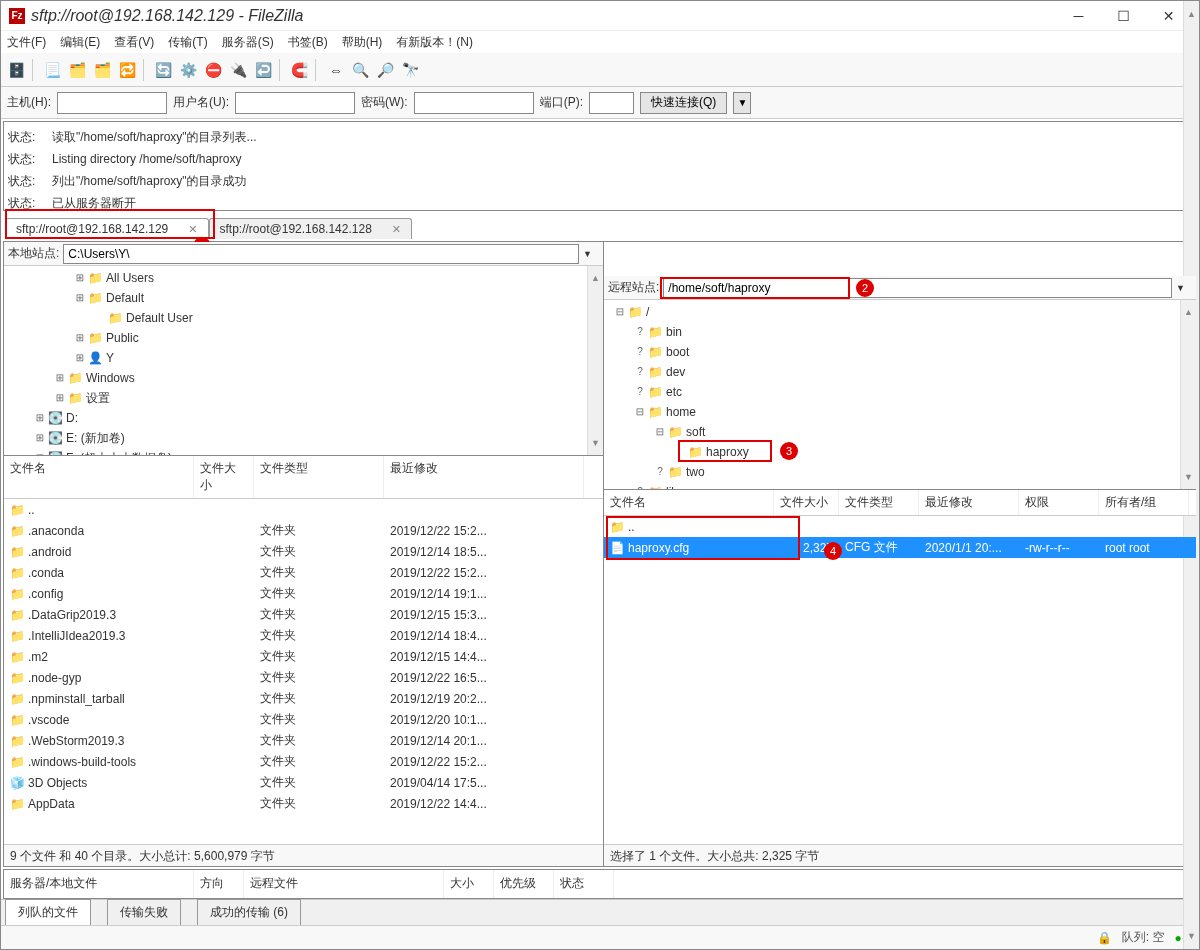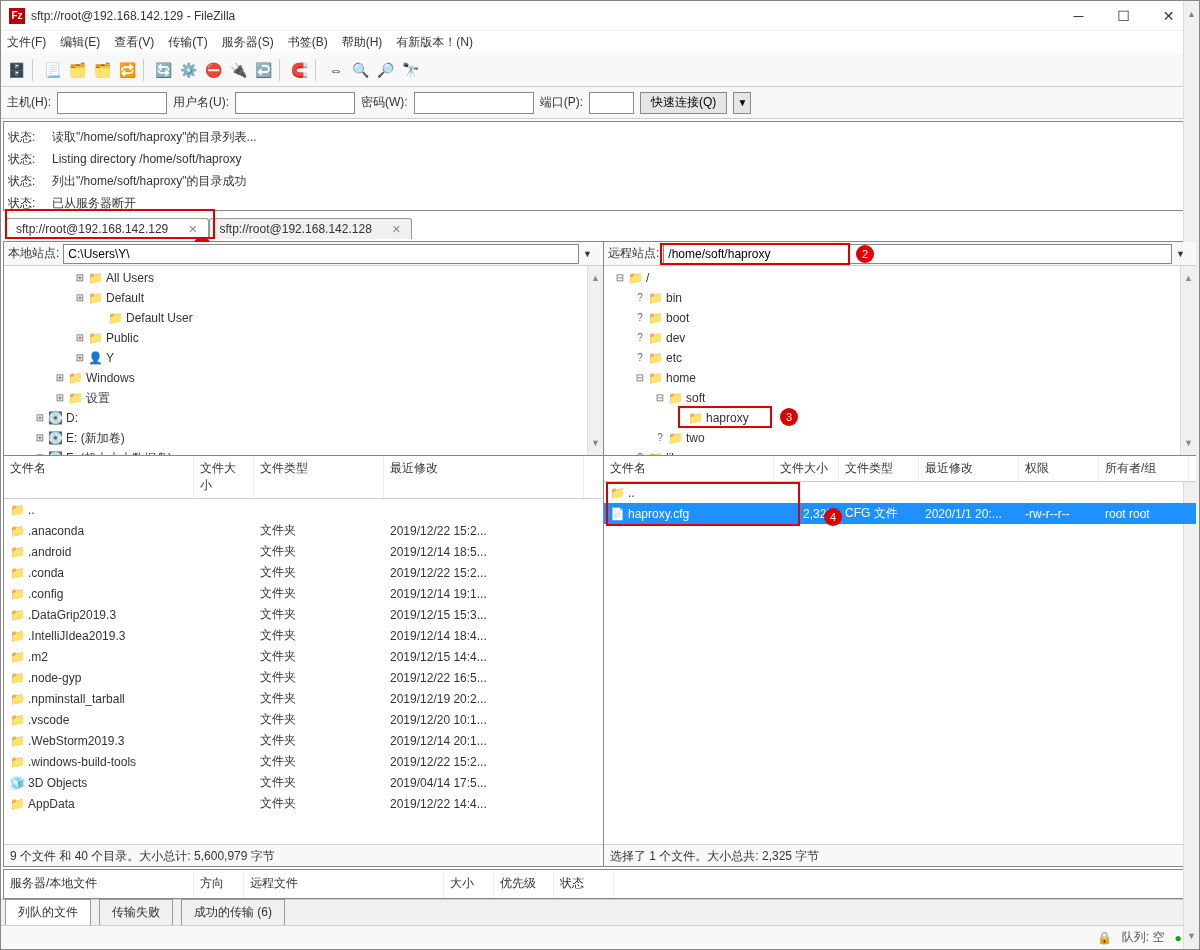--- a/index.html
+++ b/index.html
@@ -1,20 +1,20 @@
 <!DOCTYPE html>
 <html><head>
 <meta charset="utf-8">
 <style>
   * { box-sizing: border-box; margin: 0; padding: 0; }
   body { font-family: "Microsoft YaHei", Tahoma, sans-serif; font-size: 12px; background: #fff; color: #333; overflow: hidden; }
   .window { width: 1200px; height: 950px; display: flex; flex-direction: column; border: 1px solid #888; background: #fff; position: relative; }
   .titlebar { height: 30px; display: flex; align-items: center; padding: 0 8px; background: #fff; border-bottom: 1px solid #eee; }
   .titlebar .ico { width: 16px; height: 16px; background: #b00; color: #fff; font-size: 10px; display: flex; align-items: center; justify-content: center; margin-right: 6px; font-weight: bold; }
-  .titlebar .title { flex: 1; font-size: 12px; }
+  .titlebar .title { flex: 1; font-size: 16px; font-style: italic; }
   .winbtns { display: flex; gap: 0; }
   .winbtn { width: 45px; height: 28px; display: flex; align-items: center; justify-content: center; font-size: 14px; cursor: default; }
   .menubar { height: 22px; display: flex; align-items: center; padding: 0 6px; gap: 14px; font-size: 12px; }
   .menubar span { cursor: default; }
   .toolbar { height: 34px; display: flex; align-items: center; padding: 2px 4px; gap: 1px; border-bottom: 1px solid #ccc; background: #f8f8f8; }
   .tbtn { width: 24px; height: 24px; display: flex; align-items: center; justify-content: center; font-size: 14px; border: 1px solid transparent; }
   .tsep { width: 6px; height: 22px; border-left: 1px solid #ccc; margin: 0 2px; }
   .quickbar { height: 32px; display: flex; align-items: center; padding: 4px 6px; gap: 6px; border-bottom: 1px solid #ccc; background: #f8f8f8; }
   .quickbar label { font-size: 12px; }
   .quickbar input { height: 22px; border: 1px solid #888; padding: 0 4px; font-size: 12px; }
@@ -24,21 +24,21 @@
   .log .row { display:flex; gap:6px;}
   .tabs { height: 26px; display: flex; align-items: end; padding-left: 4px; gap: 0; position: relative;}
   .tab { padding: 3px 10px; border: 1px solid #999; border-bottom: none; background: #f0f0f0; font-size: 12px; display: flex; align-items: center; gap: 20px; border-radius: 3px 3px 0 0;}
   .tab.active { background: #fff; }
   .tab .close { font-size: 11px; color: #888; }
   .redbox { border: 2px solid #d00; position: absolute; pointer-events: none; }
   .badge { position: absolute; width: 18px; height: 18px; border-radius: 50%; background: #d00; color: #fff; font-size: 11px; display: flex; align-items: center; justify-content: center; pointer-events:none;}
   .mainsplit { flex: 1; display: flex; border: 1px solid #888; margin: 2px; min-height: 0;}
   .pane { display: flex; flex-direction: column; min-width: 0; }
   .pane.left { flex: 0 0 600px; border-right: 1px solid #888;}
-  .pane.right { flex: 1; }
+  .pane.right { flex: 1; margin-top: 34px; }
   .siterow { height: 24px; display: flex; align-items: center; gap: 4px; padding: 0 4px; background: #f8f8f8; border-bottom: 1px solid #ccc; position:relative;}
   .siterow label { font-size: 12px; white-space: nowrap; }
   .siterow input { flex: 1; height: 20px; border: 1px solid #888; padding: 4px 4px; font-size: 12px; }
   .siterow .dd { width: 16px; font-size:9px;}
   .treepane { height: 190px; overflow: auto; border-bottom: 1px solid #888; padding: 2px 0; font-size: 12px; line-height: 20px; position:relative;}
   .treeitem { display: flex; align-items: center; gap: 2px; padding-left: 6px; white-space: nowrap; }
   .treeitem .exp { width: 12px; text-align: center; color: #666; font-size: 10px; }
   .treeitem .ico { width: 16px; text-align:center; }
   .folder { color: #e6b800; }
   .listpane { flex: 1; overflow: auto; position:relative; }
@@ -46,21 +46,21 @@
   .listheader .col { padding: 4px 6px; border-right: 1px solid #eee; }
   .listbody { font-size: 12px; }
   .listrow { display: flex; align-items: center; height: 21px; padding: 0 0; }
   .listrow.sel { background: #1e90ff; color: #fff; }
   .listrow .cell { padding: 0 6px; overflow: hidden; white-space: nowrap; text-overflow: ellipsis; }
   .fico { display:inline-block;width:16px;text-align:center;margin-right:2px;}
   .statusline { height: 22px; padding: 3px 6px; font-size: 12px; border-top: 1px solid #ccc; background:#f8f8f8;}
   .queuepane { height: 30px; border: 1px solid #888; margin: 0 2px; display: flex; }
   .queueheader { display:flex; font-size:12px; flex:1;}
   .queueheader .col { padding: 5px 6px; border-right:1px solid #eee;}
-  .queuetabs { height: 26px; display:flex; align-items:center; padding: 0 4px; gap:8px; background:#f0f0f0; border-top:1px solid #ccc;}
+  .queuetabs { height: 26px; display:flex; align-items:center; padding: 0 4px; gap:16px; background:#f0f0f0; border-top:1px solid #ccc;}
   .qtab { padding:4px 12px; border:1px solid #999; background:#fff; font-size:12px;}
   .qtab:not(:first-child){background:#f0f0f0;}
   .statusbar { height: 24px; display:flex; align-items:center; justify-content:flex-end; gap:10px; padding: 0 10px; font-size:12px; border-top:1px solid #ccc; background:#f8f8f8; color:#555;}
   .watermark { position:absolute; right:10px; bottom:30px; color:#ccc; font-size:12px; pointer-events:none;}
   input { background:#fff; }
   .sb { position:absolute; right:0; top:0; bottom:0; width:16px; background:#f0f0f0; border-left:1px solid #ddd;}
   .sb::before{content:"▲";position:absolute;top:2px;left:3px;font-size:9px;color:#888;}
   .sb::after{content:"▼";position:absolute;bottom:2px;left:3px;font-size:9px;color:#888;}
 </style>
 </head>

